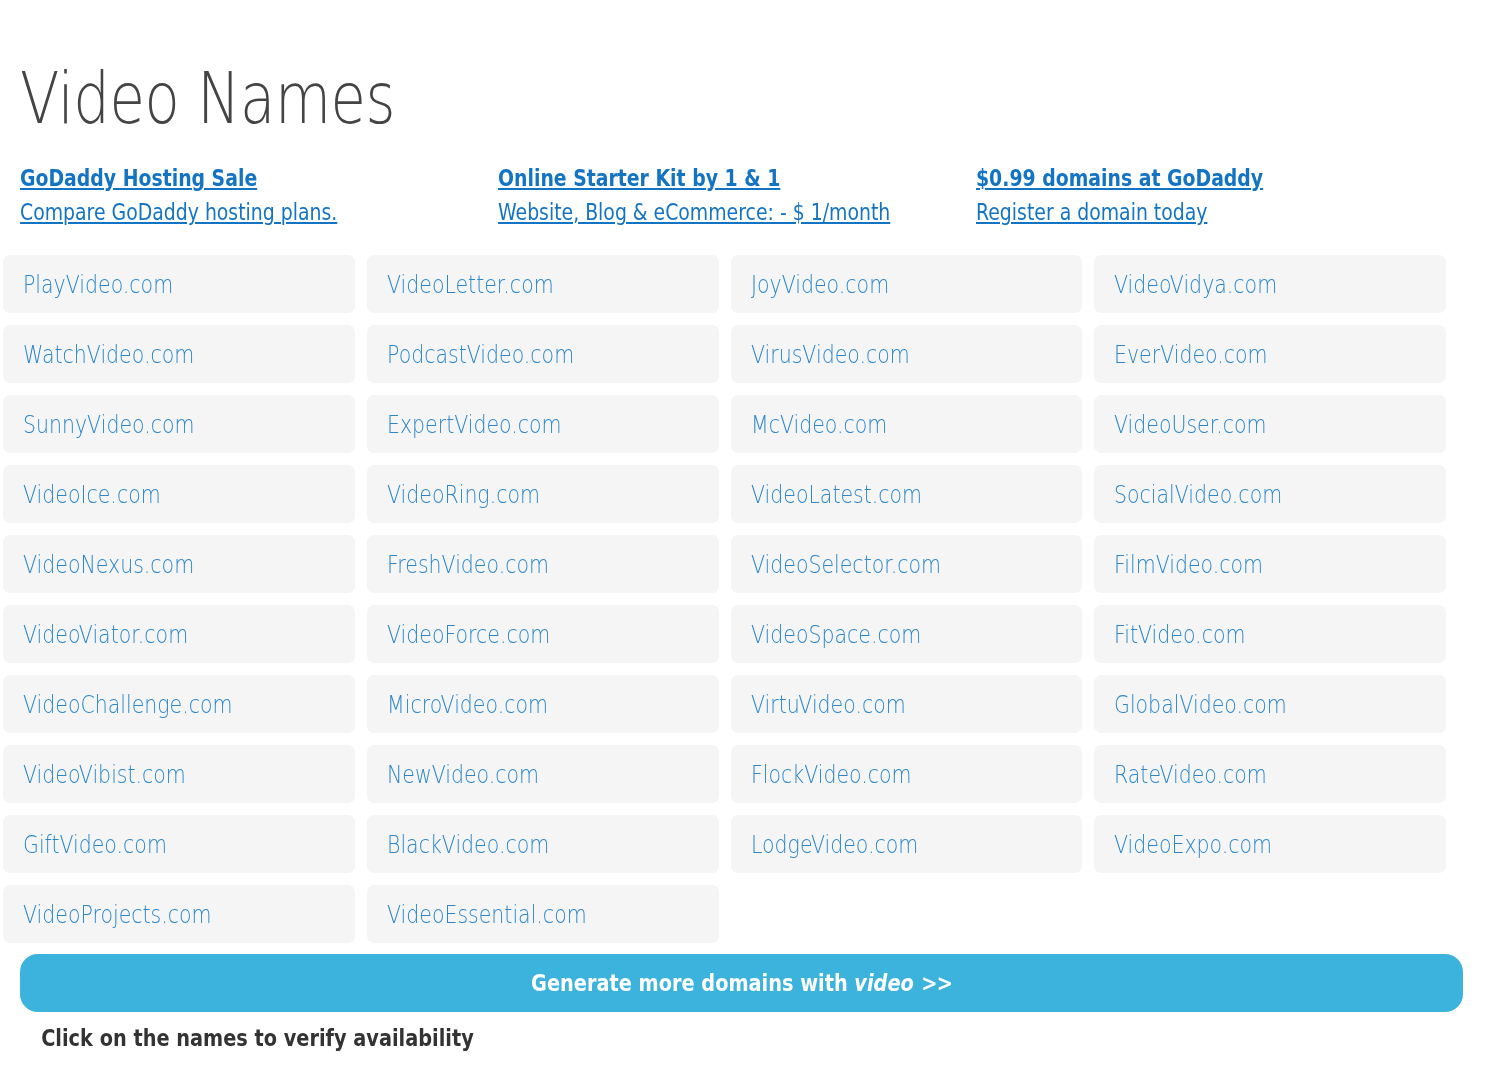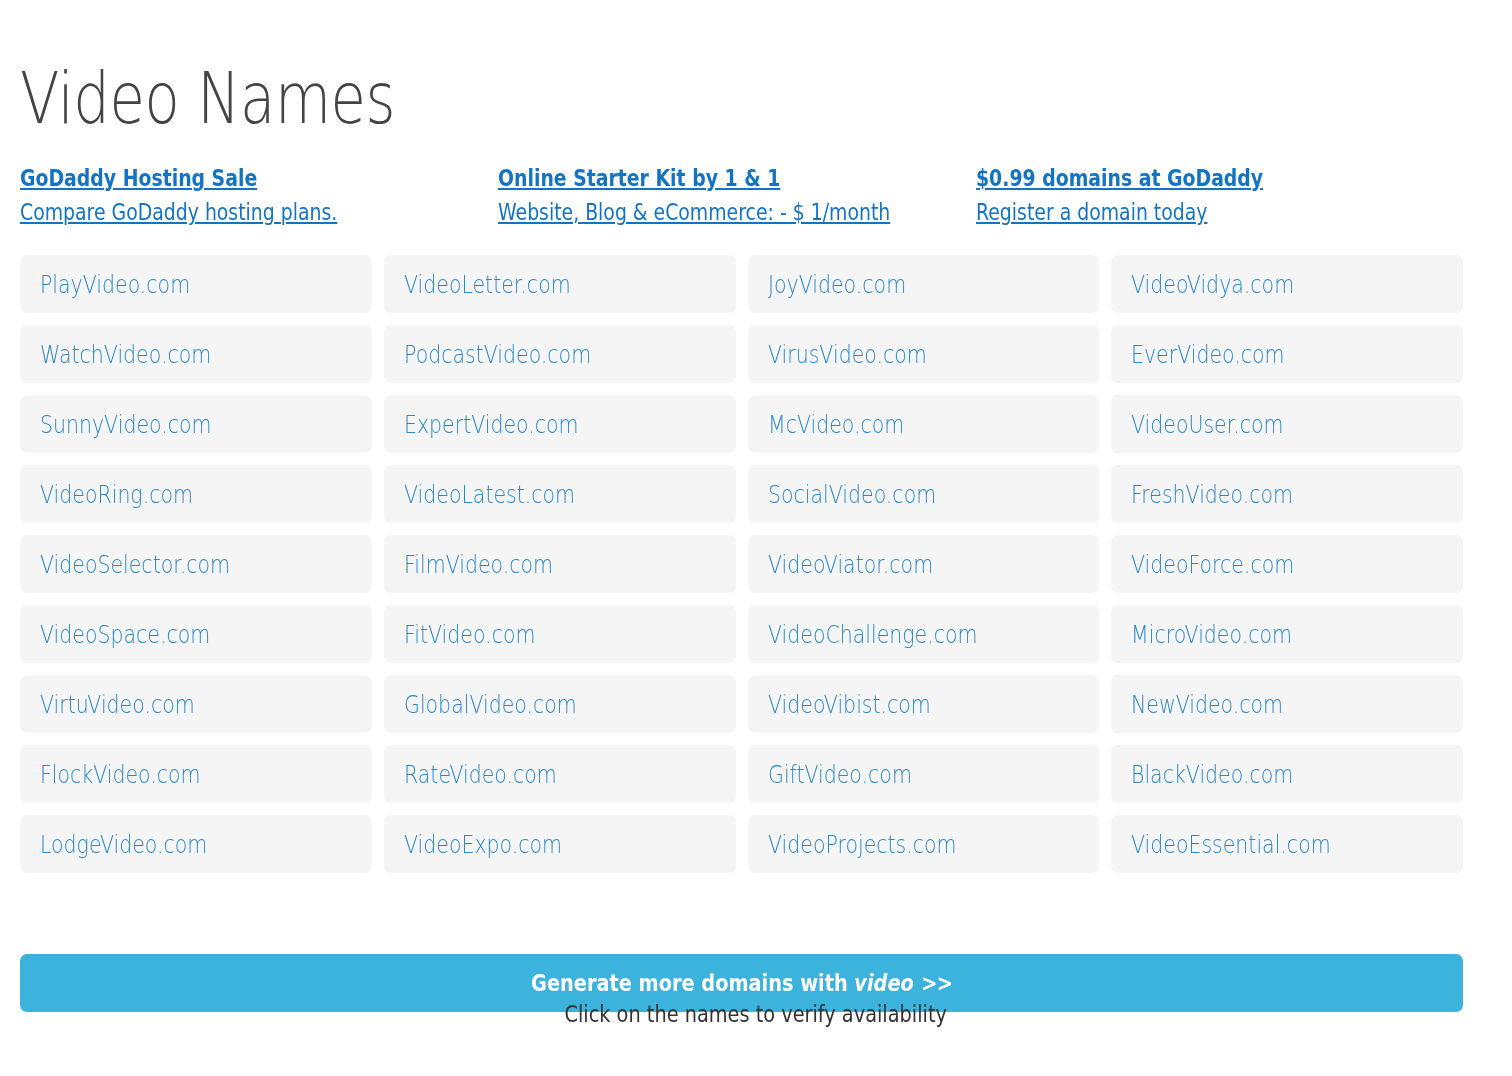--- a/index.html
+++ b/index.html
@@ -70,21 +70,21 @@
   .ad-desc {
     font-size: 23px;
     font-weight: 400;
     line-height: 1.40;
     margin-top: 2px;
   }
 
   
   .grid {
     position: absolute;
-    left: 20px;
+    left: 3px;
     top: 255px;
     width: 1443px;
     display: grid;
     grid-template-columns: repeat(4, 1fr);
     column-gap: 12px;
     row-gap: 12px;
   }
   .domain-cell {
     background: #F5F5F5;
     border-radius: 7px;
@@ -107,21 +107,21 @@
   }
 
   
   .cta-button {
     position: absolute;
     left: 20px;
     top: 954px;
     width: 1443px;
     height: 58px;
     background: #3CB3DD;
-    border-radius: 7px;
+    border-radius: 18px;
     display: flex;
     align-items: center;
     justify-content: center;
     cursor: pointer;
     border: none;
   }
   .cta-inner {
     font-family: "DejaVu Sans", sans-serif;
     font-size: 23px;
     font-weight: bold;
@@ -137,26 +137,25 @@
     font-style: italic;
     font-weight: bold;
     margin-right: 9px;
   }
   .cta-chevrons { font-weight: bold; letter-spacing: -1px; }
 
   
   .footer-hint {
     position: absolute;
     left: 0;
-    top: 1001px;
+    top: 1025px;
     width: 1512px;
-    text-align: center;
     font-family: "DejaVu Sans", sans-serif;
     font-size: 23px;
-    font-weight: normal;
+    font-weight: bold;
     color: #333333;
     white-space: nowrap;
   }
   .footer-hint span {
     display: inline-block;
     transform: scaleX(0.84);
   }
 </style>
 </head>
 <body>
@@ -211,27 +210,33 @@
       <div class="domain-cell">
         <span class="domain-name">ExpertVideo.com</span>
       </div>
       <div class="domain-cell">
         <span class="domain-name">McVideo.com</span>
       </div>
       <div class="domain-cell">
         <span class="domain-name">VideoUser.com</span>
       </div>
       <div class="domain-cell">
+        <span class="domain-name">VideoIce.com</span>
+      </div>
+      <div class="domain-cell">
         <span class="domain-name">VideoRing.com</span>
       </div>
       <div class="domain-cell">
         <span class="domain-name">VideoLatest.com</span>
       </div>
       <div class="domain-cell">
         <span class="domain-name">SocialVideo.com</span>
+      </div>
+      <div class="domain-cell">
+        <span class="domain-name">VideoNexus.com</span>
       </div>
       <div class="domain-cell">
         <span class="domain-name">FreshVideo.com</span>
       </div>
       <div class="domain-cell">
         <span class="domain-name">VideoSelector.com</span>
       </div>
       <div class="domain-cell">
         <span class="domain-name">FilmVideo.com</span>
       </div>

